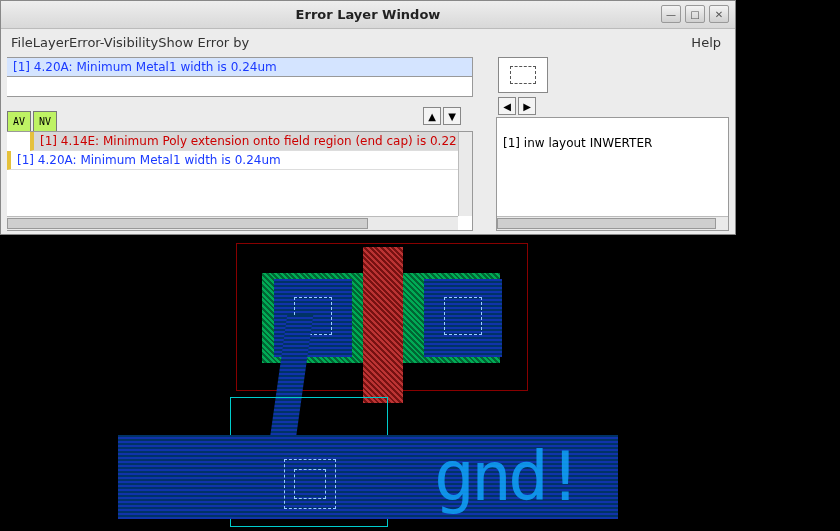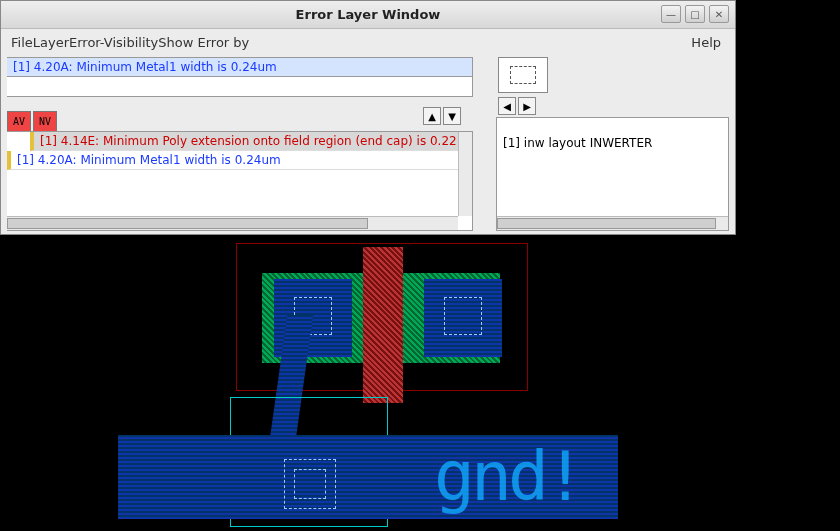--- a/index.html
+++ b/index.html
@@ -41,21 +41,21 @@
   }
   .top-list-item {
     padding: 2px 6px; color: #1a3aff; background: #d4e4ff; border-bottom: 1px solid #999;
   }
   
   .toolbar-row {
     height: 24px; display: flex; align-items: flex-end; gap: 2px; margin-top: 10px;
     position: relative;
   }
   .tab-btn {
-    width: 24px; height: 20px; border: 1px solid #777; background: #ef4444;
+    width: 24px; height: 20px; border: 1px solid #777; background: #bef264;
     font-family: monospace; font-size: 10px; display: flex; align-items: center; justify-content: center;
     border-bottom: none;
   }
   .arrow-btns { position: absolute; right: 12px; top: 0; display: flex; gap: 2px; }
   .arrow-btn {
     width: 18px; height: 18px; border: 1px solid #888; background: #f4f4f4;
     display: flex; align-items: center; justify-content: center; font-size: 10px;
   }
   
   .bottom-list {

